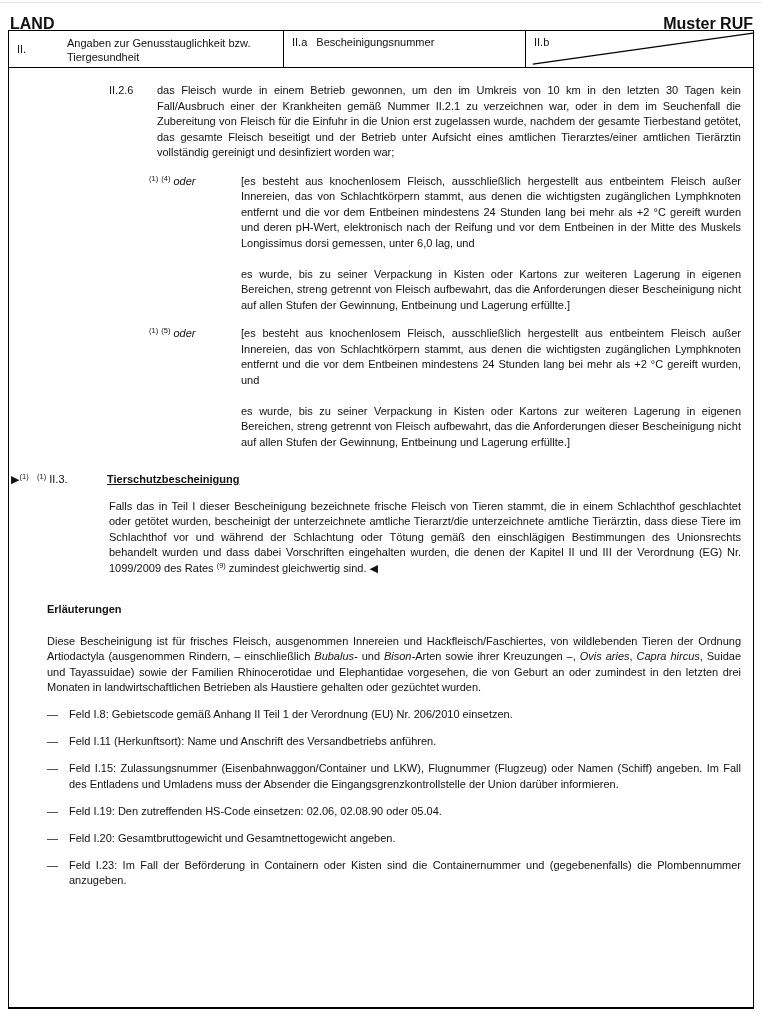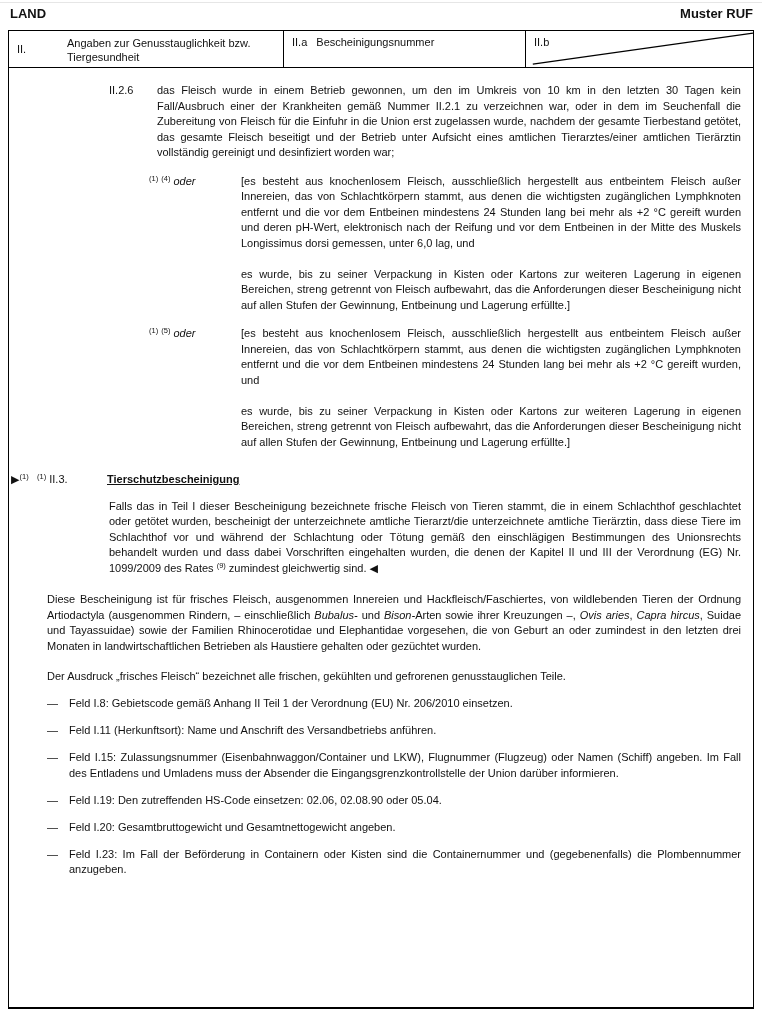--- a/index.html
+++ b/index.html
@@ -1,20 +1,20 @@
 <!DOCTYPE html>
 <html><head>
 <meta charset="utf-8">
 <style>
   html,body{margin:0;padding:0;background:#fff;}
   .page{position:relative;width:762px;height:1022px;background:#fff;
         font-family:"Liberation Sans",sans-serif;font-size:11px;line-height:15.5px;color:#111;
         overflow:hidden;}
   .topline{position:absolute;top:2px;left:0;right:0;height:1px;background:#e6e6e6;}
-  .top-label{position:absolute;top:6px;font-size:13px;font-weight:bold;}
+  .top-label{position:absolute;top:16px;font-size:16px;font-weight:bold;}
   .top-left{left:10px;}
   .top-right{right:9px;}
 
   
   .hdr-table{position:absolute;top:30px;left:8px;width:746px;height:38px;display:flex;
              border:1.5px solid #000;box-sizing:border-box;}
   .hcell{box-sizing:border-box;padding:4px 8px 2px 8px;}
   .hcell-1{width:275px;border-right:1.5px solid #000;display:flex;align-items:center;}
   .hc1-num{width:50px;flex:none;}
   .hc1-title{flex:1;line-height:14.5px;}
@@ -103,22 +103,22 @@
         </div>
       </div>
 
     <div class="s23-head">
       <div class="s23-amend tri"><span>▶</span><sup>(1)</sup></div>
       <div class="s23-num"><sup>(1)</sup><span> II.3.</span></div>
       <div class="s23-title">Tierschutzbescheinigung</div>
     </div>
     <div class="s23-text just"><span>Falls das in Teil I dieser Bescheinigung bezeichnete frische Fleisch von Tieren stammt, die in einem Schlachthof geschlachtet oder getötet wurden, bescheinigt der unterzeichnete amtliche Tierarzt/die unterzeichnete amtliche Tierärztin, dass diese Tiere im Schlachthof vor und während der Schlachtung oder Tötung gemäß den einschlägigen Bestimmungen des Unionsrechts behandelt wurden und dass dabei Vorschriften eingehalten wurden, die denen der Kapitel II und III der Verordnung (EG) Nr. 1099/2009 des Rates </span><sup>(9)</sup><span> zumindest gleichwertig sind. ◀</span></div>
 
+    <div class="notes-title">Erläuterungen</div>
     <div class="notes-p1 just"><span>Diese Bescheinigung ist für frisches Fleisch, ausgenommen Innereien und Hackfleisch/Faschiertes, von wildlebenden Tieren der Ordnung Artiodactyla (ausgenommen Rindern, – einschließlich </span><i>Bubalus-</i><span> und </span><i>Bison-</i><span>Arten sowie ihrer Kreuzungen –, </span><i>Ovis aries</i><span>, </span><i>Capra hircus</i><span>, Suidae und Tayassuidae) sowie der Familien Rhinocerotidae und Elephantidae vorgesehen, die von Geburt an oder zumindest in den letzten drei Monaten in landwirtschaftlichen Betrieben als Haustiere gehalten oder gezüchtet wurden.</span></div>
-    <div class="notes-p2 just">Der Ausdruck „frisches Fleisch“ bezeichnet alle frischen, gekühlten und gefrorenen genusstauglichen Teile.</div>
 
     <div id="notes-list">
         <div class="note-item">
           <span class="dash">—</span>
           <div class="ntext just"><span>Feld I.8: Gebietscode gemäß Anhang II Teil 1 der Verordnung (EU) Nr. 206/2010 einsetzen.</span></div>
         </div>
         <div class="note-item">
           <span class="dash">—</span>
           <div class="ntext just"><span>Feld I.11 (Herkunftsort): Name und Anschrift des Versandbetriebs anführen.</span></div>
         </div>

